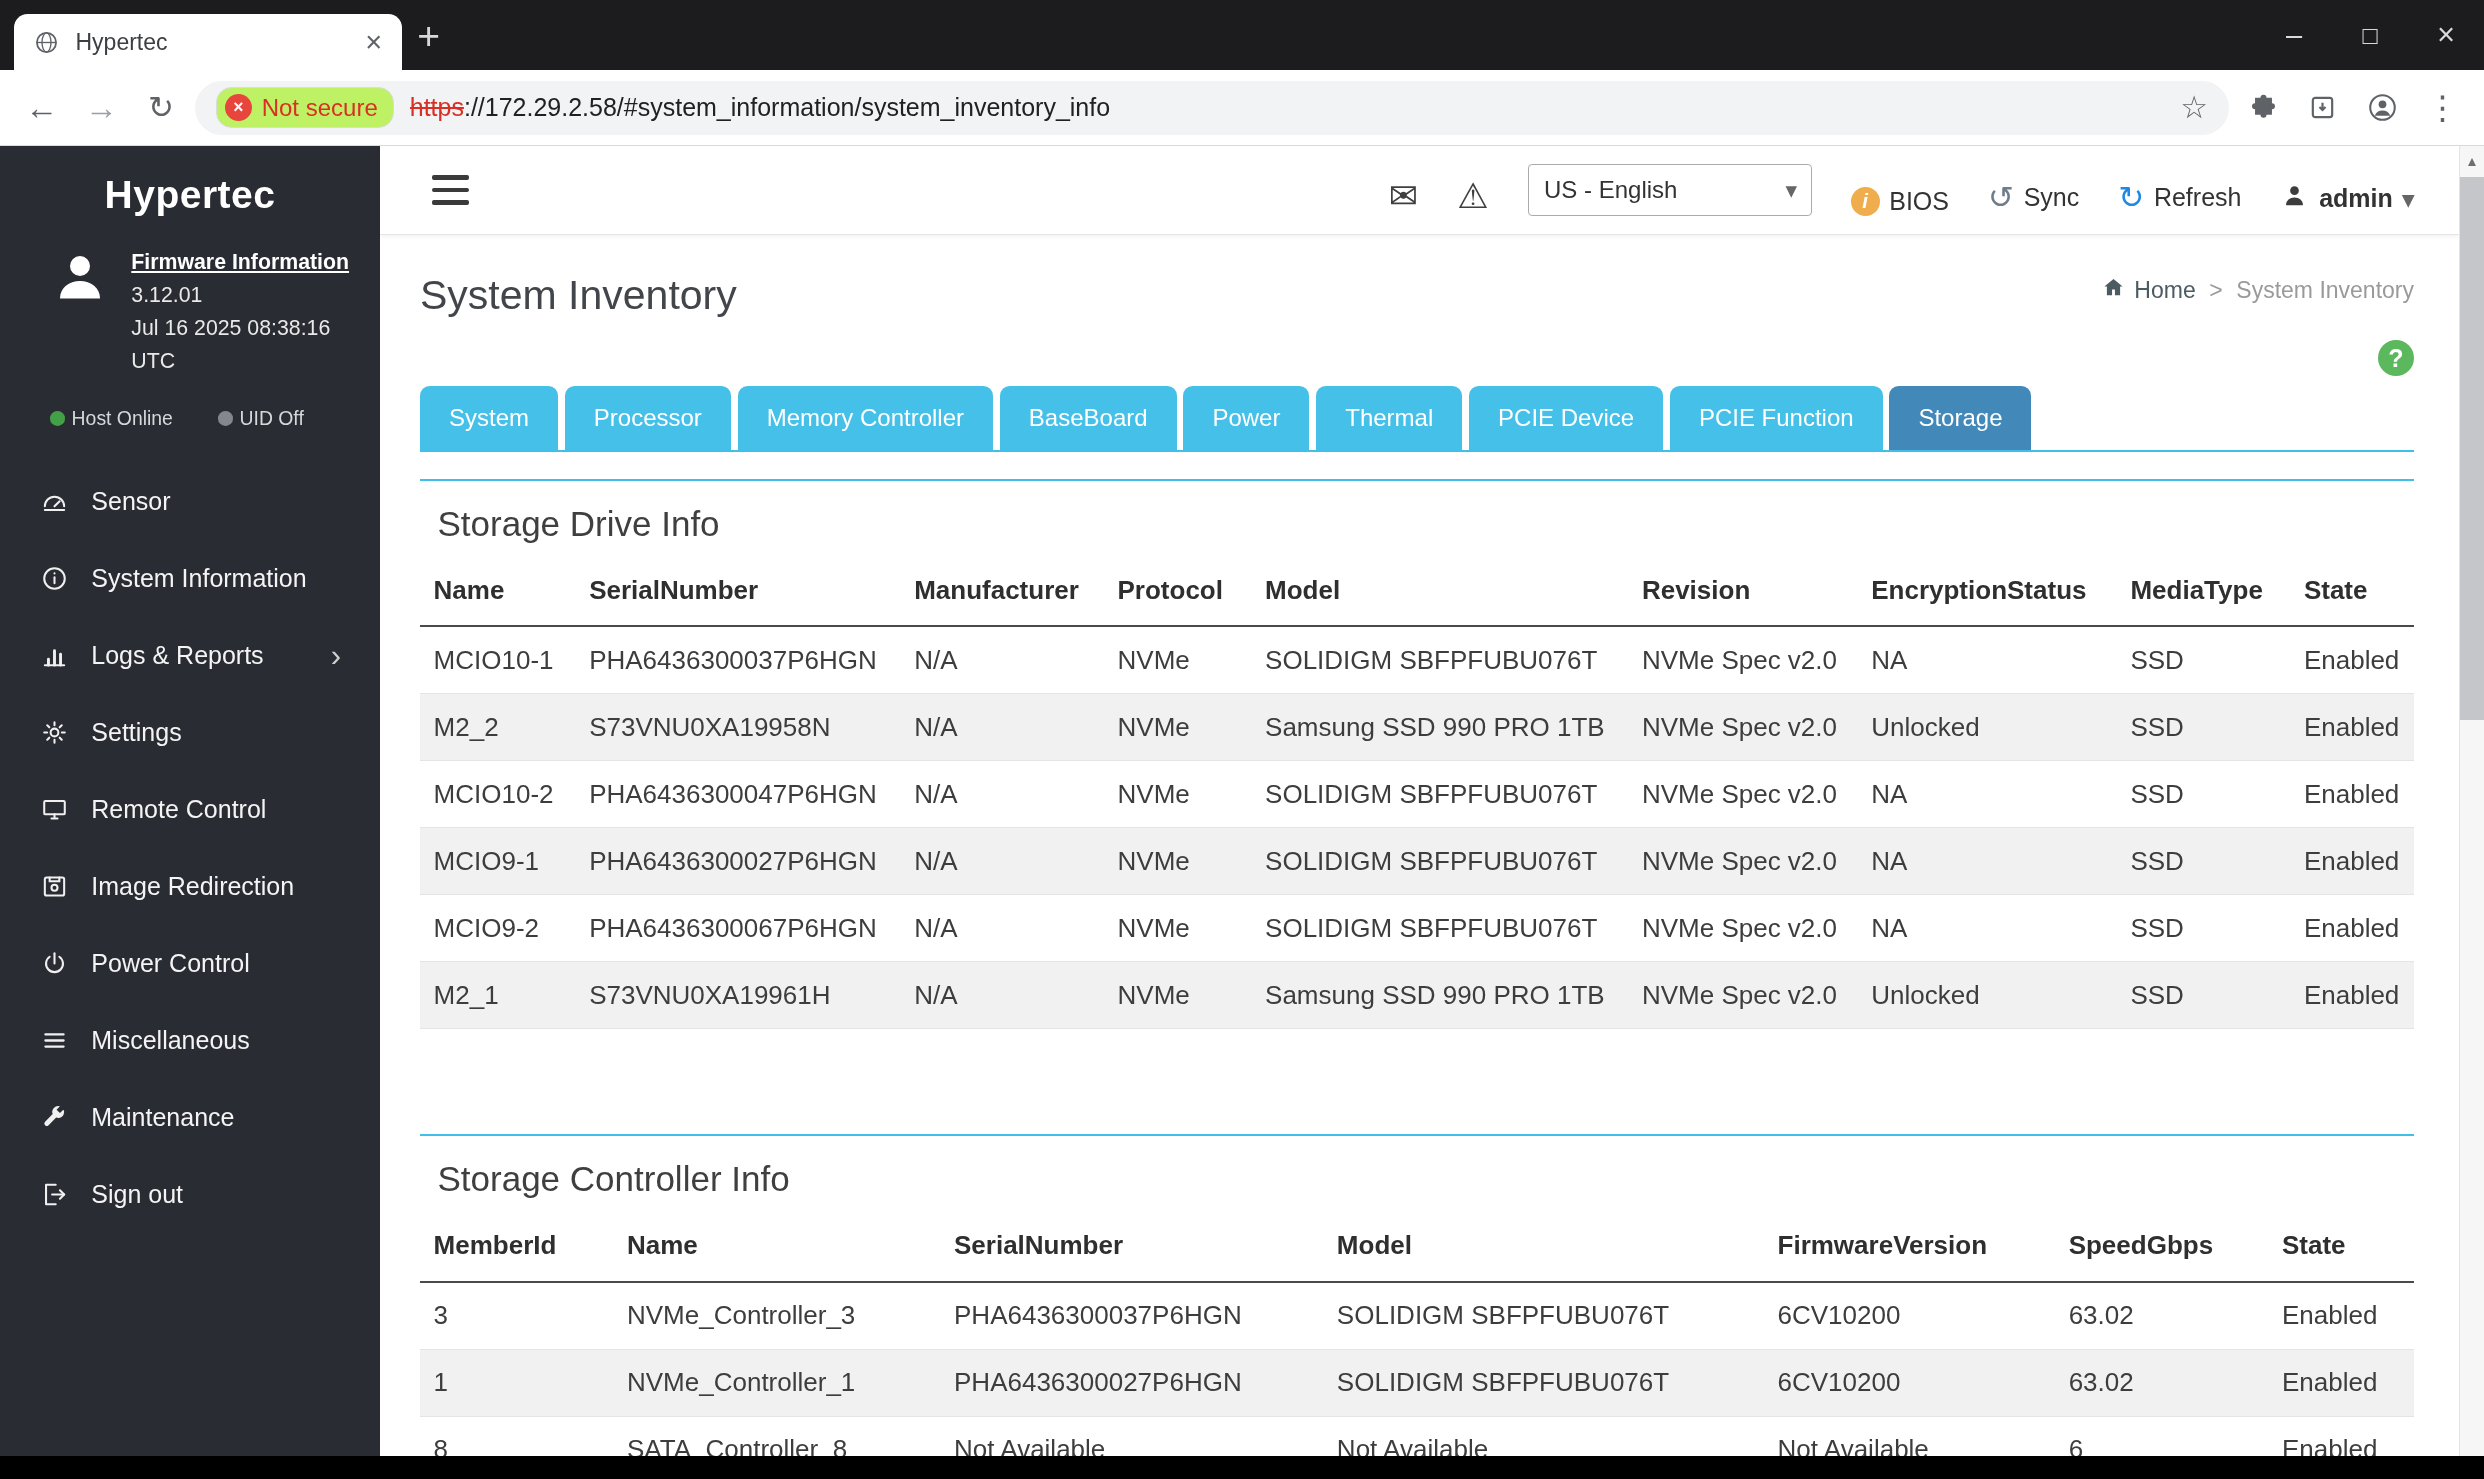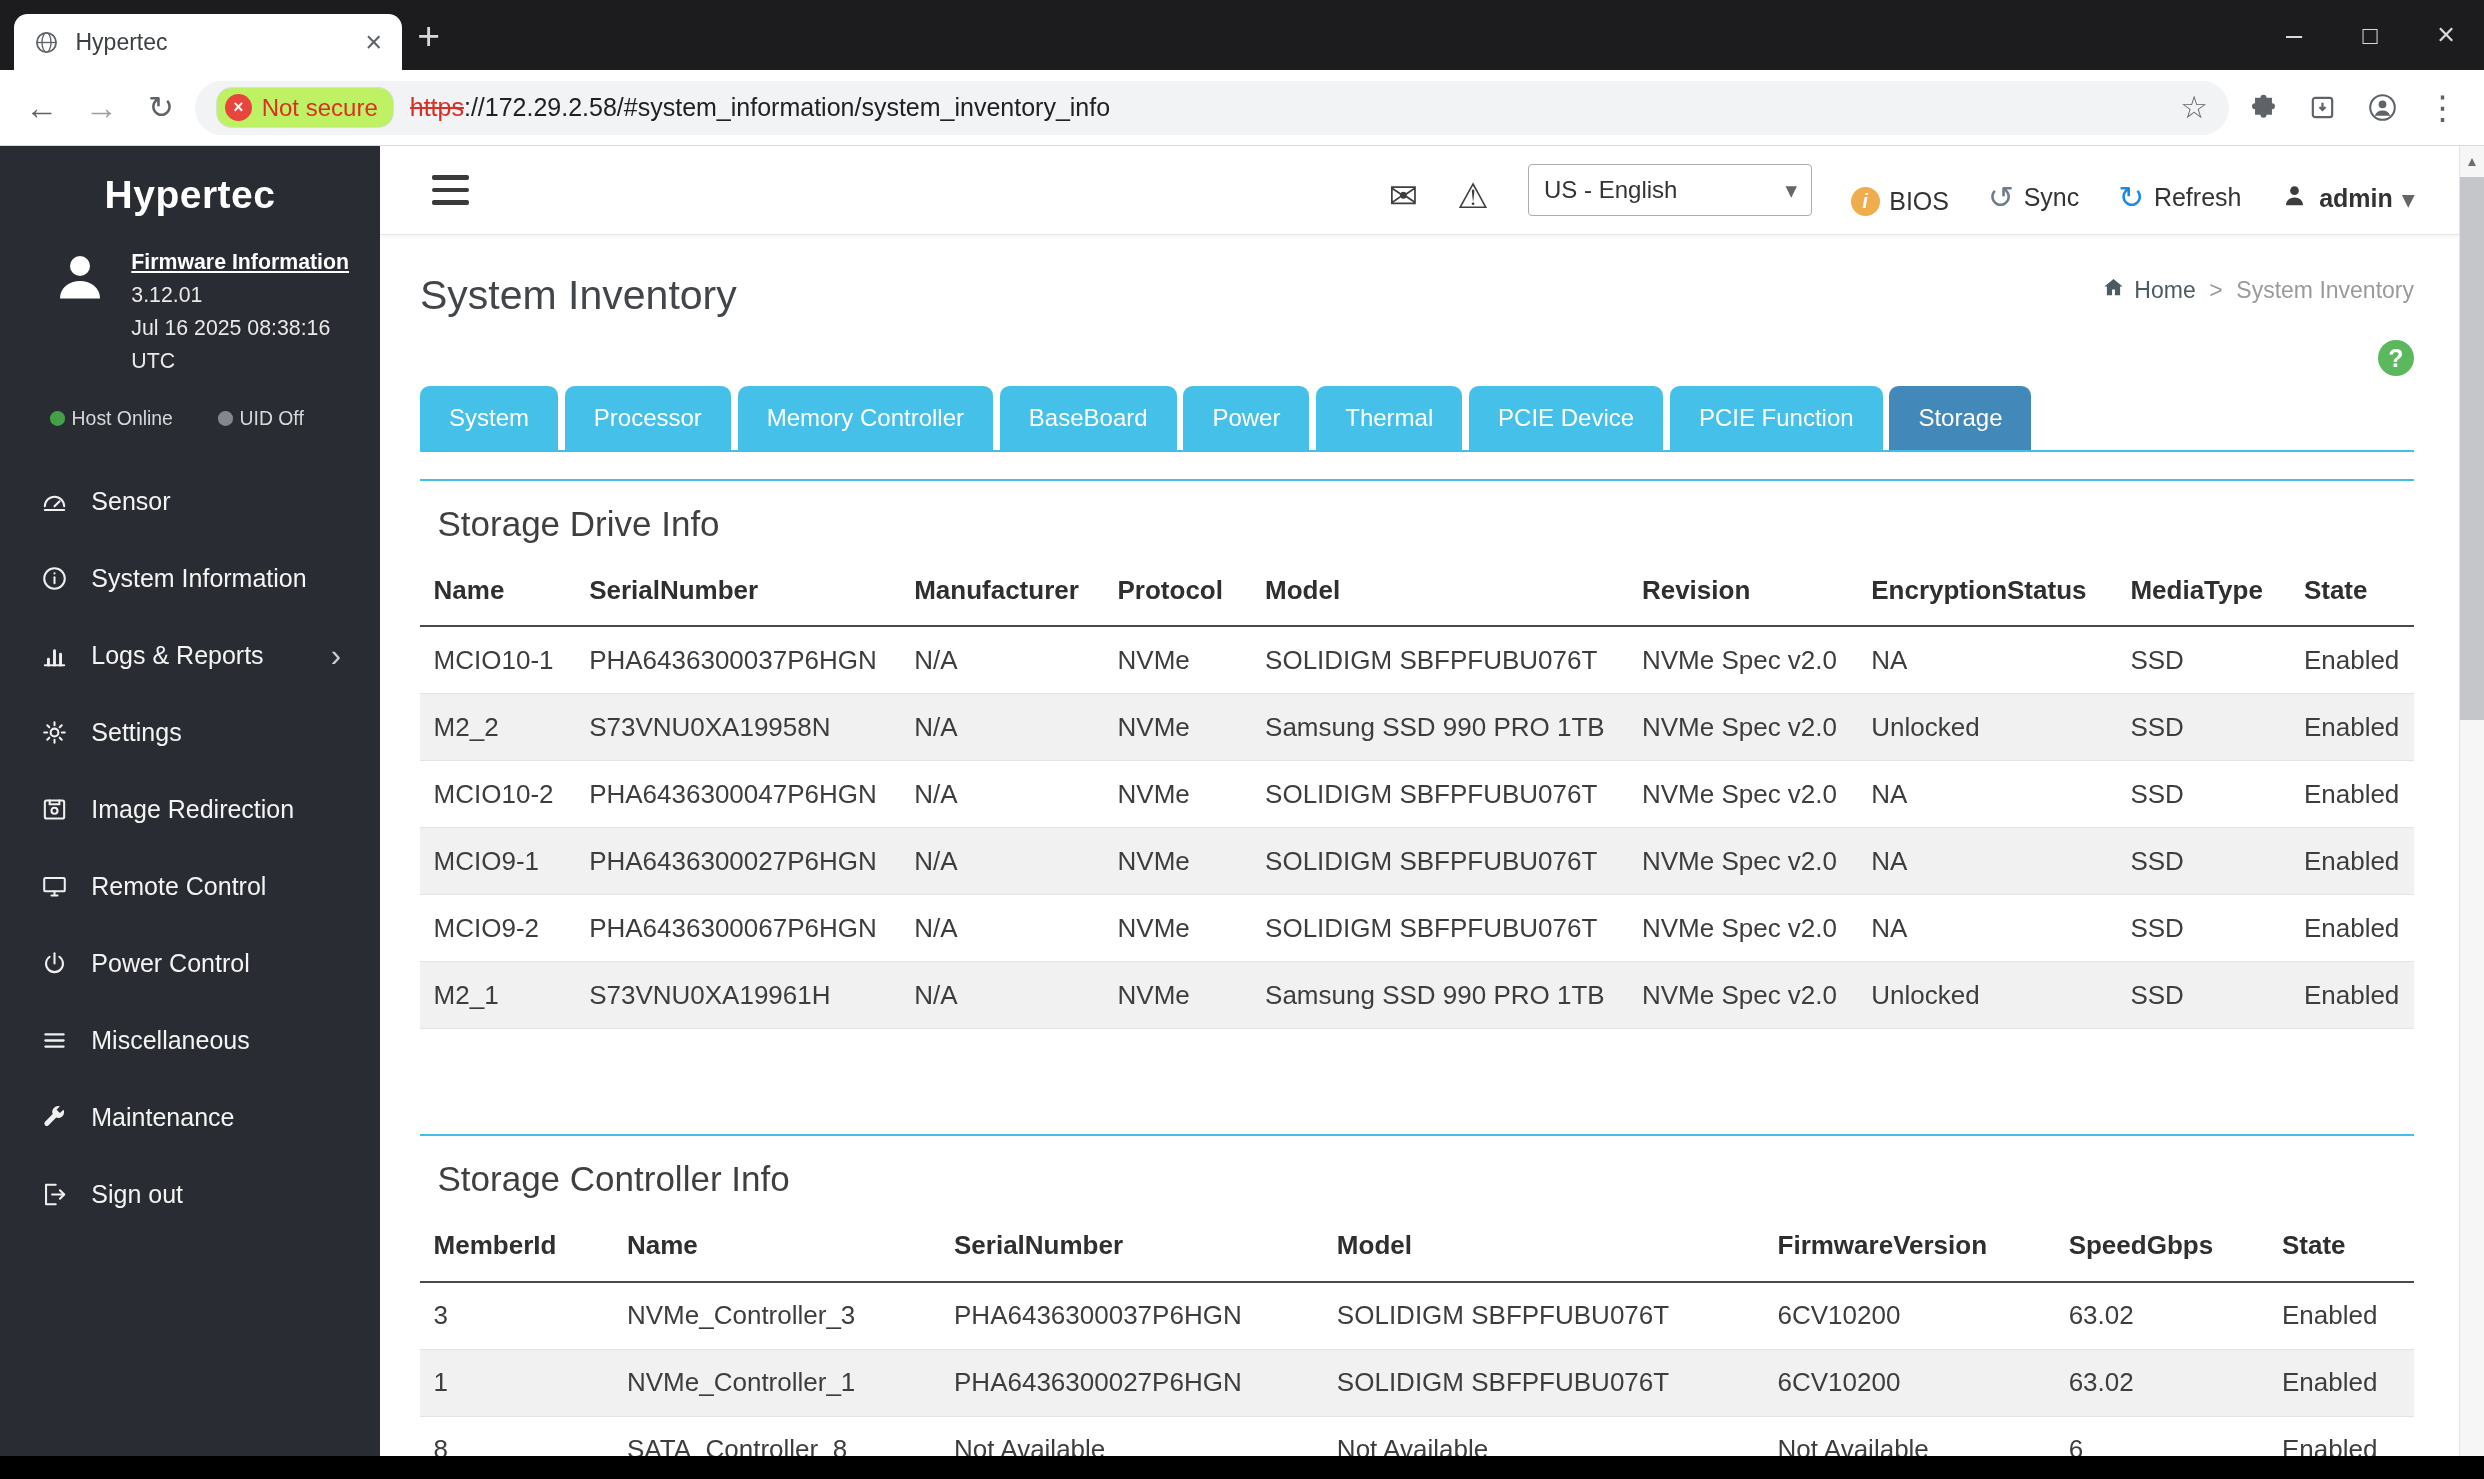--- a/index.html
+++ b/index.html
@@ -245,35 +245,35 @@
               <svg width="29" height="29" viewBox="0 0 24 24" fill="none" stroke="#f0f0f0" stroke-width="1.7" stroke-linecap="round">
                 <circle cx="12" cy="12" r="3.2"></circle>
                 <path d="M12 3.5v2.4M12 18.1v2.4M3.5 12h2.4M18.1 12h2.4M6 6l1.7 1.7M16.3 16.3 18 18M18 6l-1.7 1.7M7.7 16.3 6 18"></path>
               </svg>
             </span>
           <span class="mi-label">Settings</span>
         </div>
         <div class="menu-item">
           <span class="mi-icon">
               <svg width="29" height="29" viewBox="0 0 24 24" fill="none" stroke="#f0f0f0" stroke-width="1.7" stroke-linecap="round">
+                <rect x="3.5" y="5" width="17" height="11" rx="1"></rect>
+                <path d="M9.5 19.5h5M12 16v3.5"></path>
+              </svg>
+            </span>
+          <span class="mi-label">Remote Control</span>
+        </div>
+        <div class="menu-item">
+          <span class="mi-icon">
+              <svg width="29" height="29" viewBox="0 0 24 24" fill="none" stroke="#f0f0f0" stroke-width="1.7" stroke-linecap="round">
                 <rect x="4" y="4.5" width="16" height="15" rx="1.5"></rect>
                 <circle cx="12" cy="13" r="2.5"></circle>
                 <path d="M8 4.5v3.2h8V4.5"></path>
               </svg>
             </span>
           <span class="mi-label">Image Redirection</span>
-        </div>
-        <div class="menu-item">
-          <span class="mi-icon">
-              <svg width="29" height="29" viewBox="0 0 24 24" fill="none" stroke="#f0f0f0" stroke-width="1.7" stroke-linecap="round">
-                <rect x="3.5" y="5" width="17" height="11" rx="1"></rect>
-                <path d="M9.5 19.5h5M12 16v3.5"></path>
-              </svg>
-            </span>
-          <span class="mi-label">Remote Control</span>
         </div>
         <div class="menu-item">
           <span class="mi-icon">
               <svg width="29" height="29" viewBox="0 0 24 24" fill="none" stroke="#f0f0f0" stroke-width="1.7" stroke-linecap="round">
                 <path d="M12 3.5V12"></path>
                 <path d="M8 6.4a7 7 0 1 0 8 0"></path>
               </svg>
             </span>
           <span class="mi-label">Power Control</span>
         </div>

